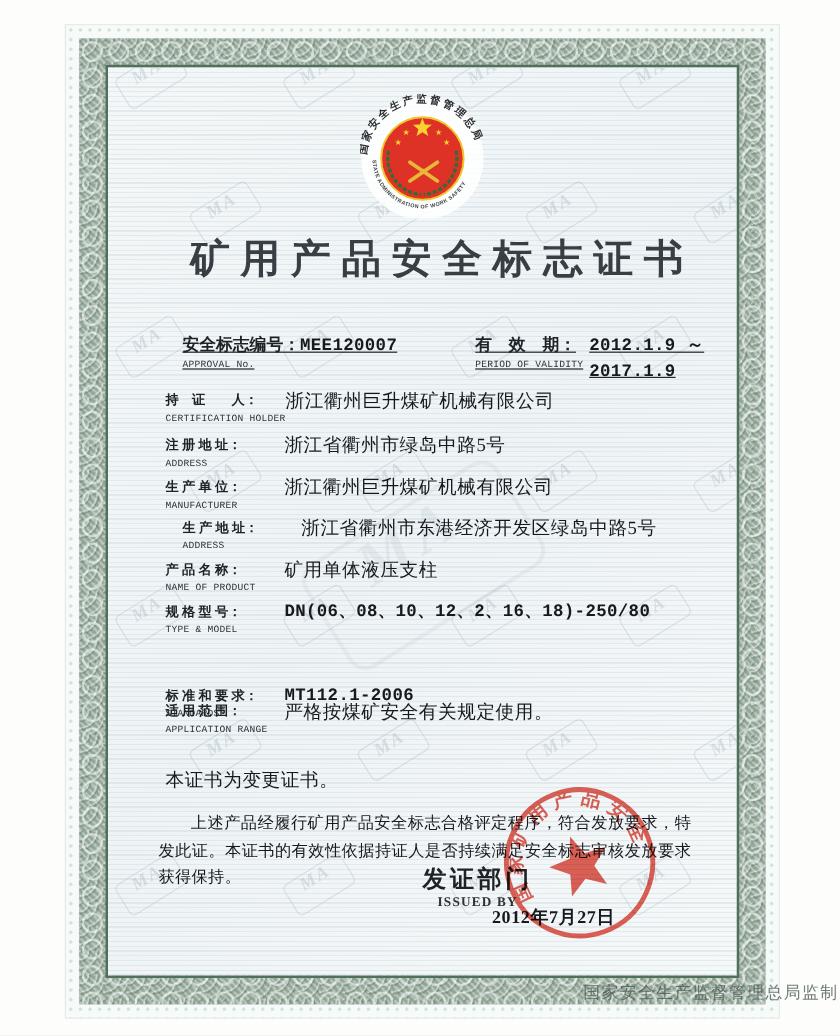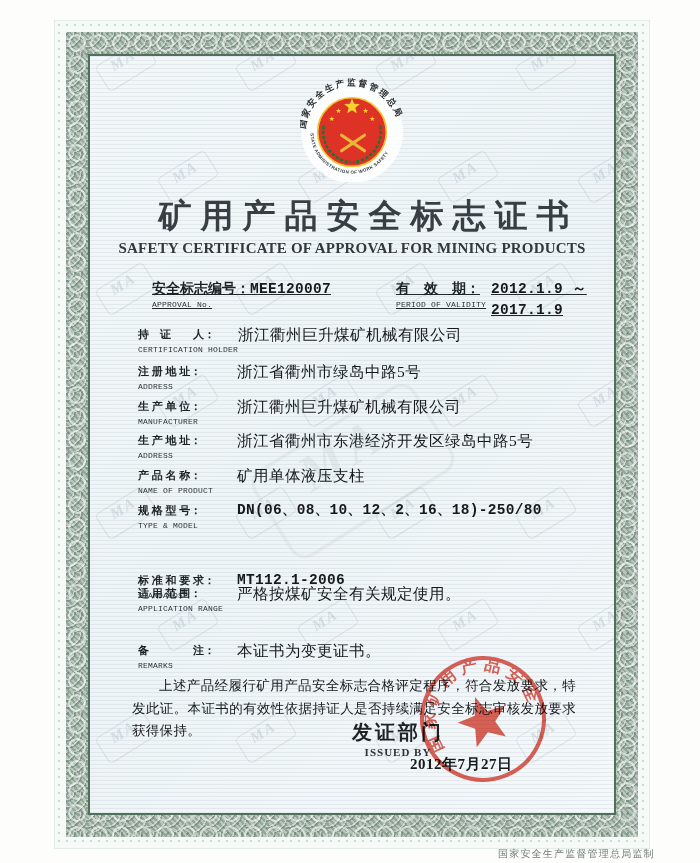--- a/index.html
+++ b/index.html
@@ -82,24 +82,23 @@
   .issued-en{font-size:11px;font-weight:700;letter-spacing:1px;color:#2d3237;margin-top:0;font-family:"Liberation Serif",serif;}
   .issue-date{position:absolute;left:320px;top:699px;font-size:15px;font-weight:600;color:#17191d;letter-spacing:.5px;}
   
   .stamp{
     position:absolute;left:322px;top:592px;width:142px;height:142px;
     transform:rotate(-20deg);opacity:.84;mix-blend-mode:multiply;
   }
   .stamp-ring{font-size:16px;font-weight:700;letter-spacing:5.5px;fill:#df4337;font-family:"Liberation Serif",serif;}
   
   .footer-note{
-    position:absolute;left:486px;top:847px;
-    font-size:10px;color:#4e5a57;letter-spacing:1.2px;opacity:.8;
+    position:absolute;left:486px;top:819px;
+    font-size:14px;color:#4e5a57;letter-spacing:1.2px;opacity:.8;
     filter:blur(.3px);
-    margin-left:12px;
   }
 </style>
 </head>
 <body>
 
 <div class="cert">
   <div class="band"></div>
   <div class="inner">
 
     <div class="wm-layer">
@@ -149,21 +148,20 @@
       <text x="63" y="33.5" font-size="6.5" text-anchor="middle" fill="#f8d22f">★</text>
       <text x="69.5" y="41" font-size="6.5" text-anchor="middle" fill="#f8d22f">★</text>
       <path d="M 23,46 A 29,29 0 0 0 49,81" fill="none" stroke="#2e6e34" stroke-width="2.6" stroke-dasharray="3.2 1.6"></path>
       <path d="M 77,46 A 29,29 0 0 1 51,81" fill="none" stroke="#2e6e34" stroke-width="2.6" stroke-dasharray="3.2 1.6"></path>
       <line x1="40" y1="70" x2="62" y2="55" stroke="#e8b73a" stroke-width="3" stroke-linecap="round"></line>
       <line x1="40" y1="55" x2="62" y2="70" stroke="#e8b73a" stroke-width="3" stroke-linecap="round"></line>
       <circle cx="51" cy="62.5" r="2.2" fill="#e8b73a"></circle>
     </svg>
 
     <div class="title">矿用产品安全标志证书</div>
-    <div class="subtitle">SAFETY CERTIFICATE OF APPROVAL FOR MINING PRODUCTS</div>
 
     <div class="row approval-row" style="top:223px;text-decoration:underline;">
       <div class="lblcol">
         <div class="cn-lbl">安全标志编号：</div>
         <div class="en-lbl">APPROVAL No.</div>
       </div>
       <div class="val mono" style="flex:0 0 118px;">MEE120007</div>
       <div class="gap"></div>
       <div class="lblcol wide">
         <div class="cn-lbl">有　效　期：</div>
@@ -186,21 +184,21 @@
         </div>
       <div class="val">浙江省衢州市绿岛中路5号</div>
     </div>
     <div class="row" style="top:340px;">
       <div class="lblcol">
           <div class="cn-lbl">生 产 单 位：</div>
         <div class="en-lbl">MANUFACTURER</div>
         </div>
       <div class="val">浙江衢州巨升煤矿机械有限公司</div>
     </div>
-    <div class="row" style="top:374px;">
+    <div class="row" style="top:374px;margin-left:14px;">
       <div class="lblcol">
           <div class="cn-lbl">生 产 地 址：</div>
         <div class="en-lbl">ADDRESS</div>
         </div>
       <div class="val">浙江省衢州市东港经济开发区绿岛中路5号</div>
     </div>
     <div class="row" style="top:409px;">
       <div class="lblcol">
           <div class="cn-lbl">产 品 名 称：</div>
         <div class="en-lbl">NAME OF PRODUCT</div>
@@ -223,24 +221,20 @@
       <div class="val mono">MT112.1-2006</div>
     </div>
     <div class="row" style="top:527px;">
       <div class="lblcol">
           <div class="cn-lbl">适 用 范 围：</div>
         <div class="en-lbl">APPLICATION RANGE</div>
         </div>
       <div class="val">严格按煤矿安全有关规定使用。</div>
     </div>
     <div class="row" style="top:584px;">
-      <div class="lblcol">
-          <div class="cn-lbl">备　　　　注：</div>
-        <div class="en-lbl">REMARKS</div>
-        </div>
       <div class="val">本证书为变更证书。</div>
     </div>
 
     <div class="statement">上述产品经履行矿用产品安全标志合格评定程序，符合发放要求，特发此证。本证书的有效性依据持证人是否持续满足安全标志审核发放要求获得保持。</div>
 
     <div class="issued">
       <div class="issued-cn">发证部门</div>
       <div class="issued-en">ISSUED BY</div>
     </div>
 

